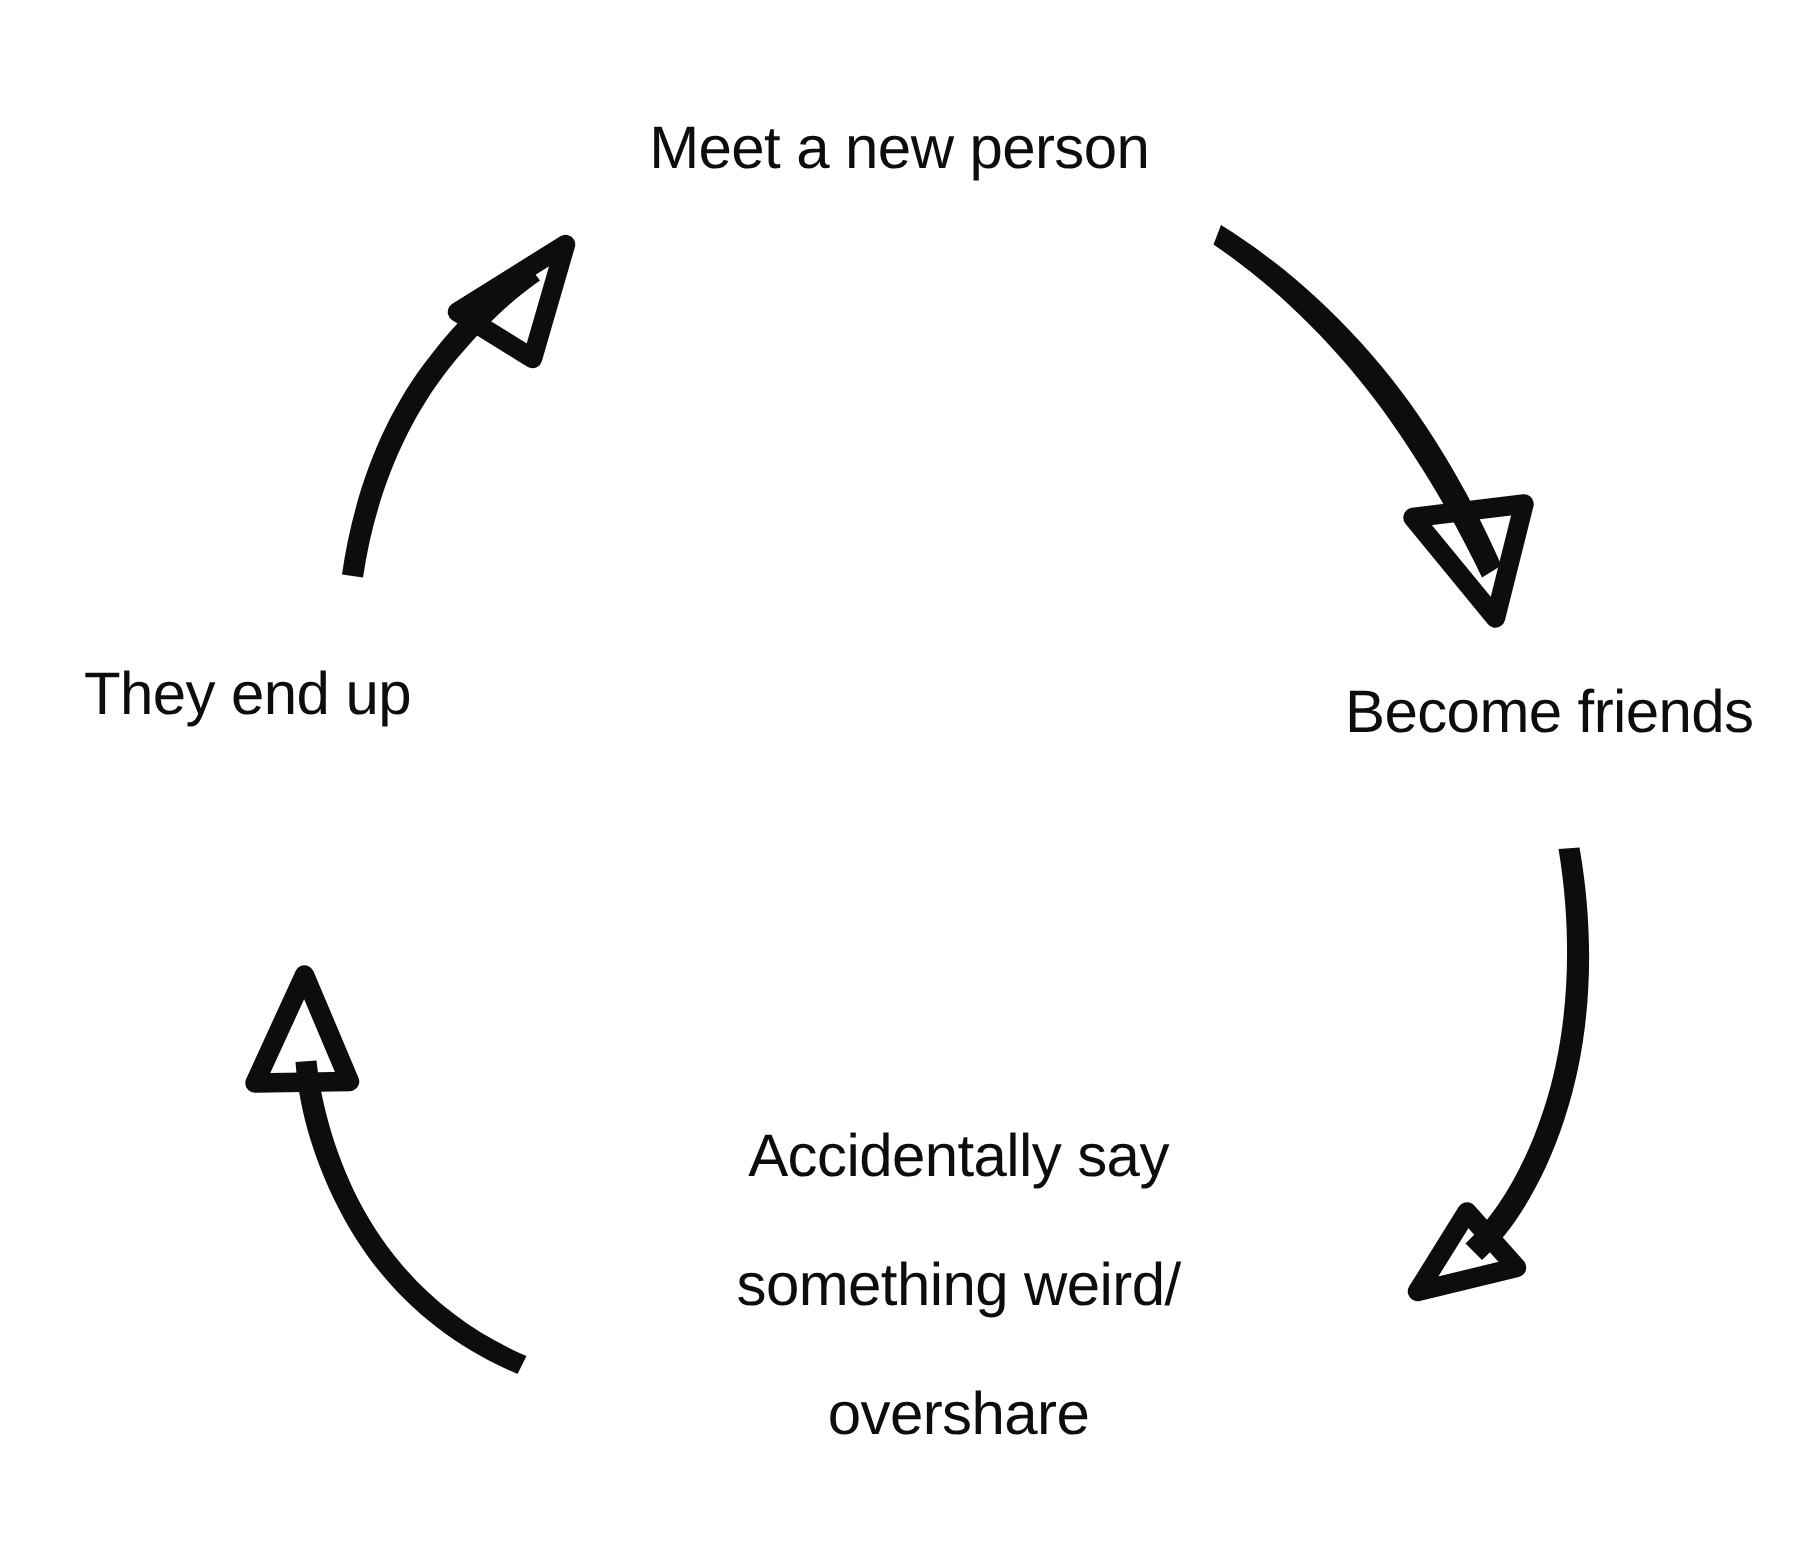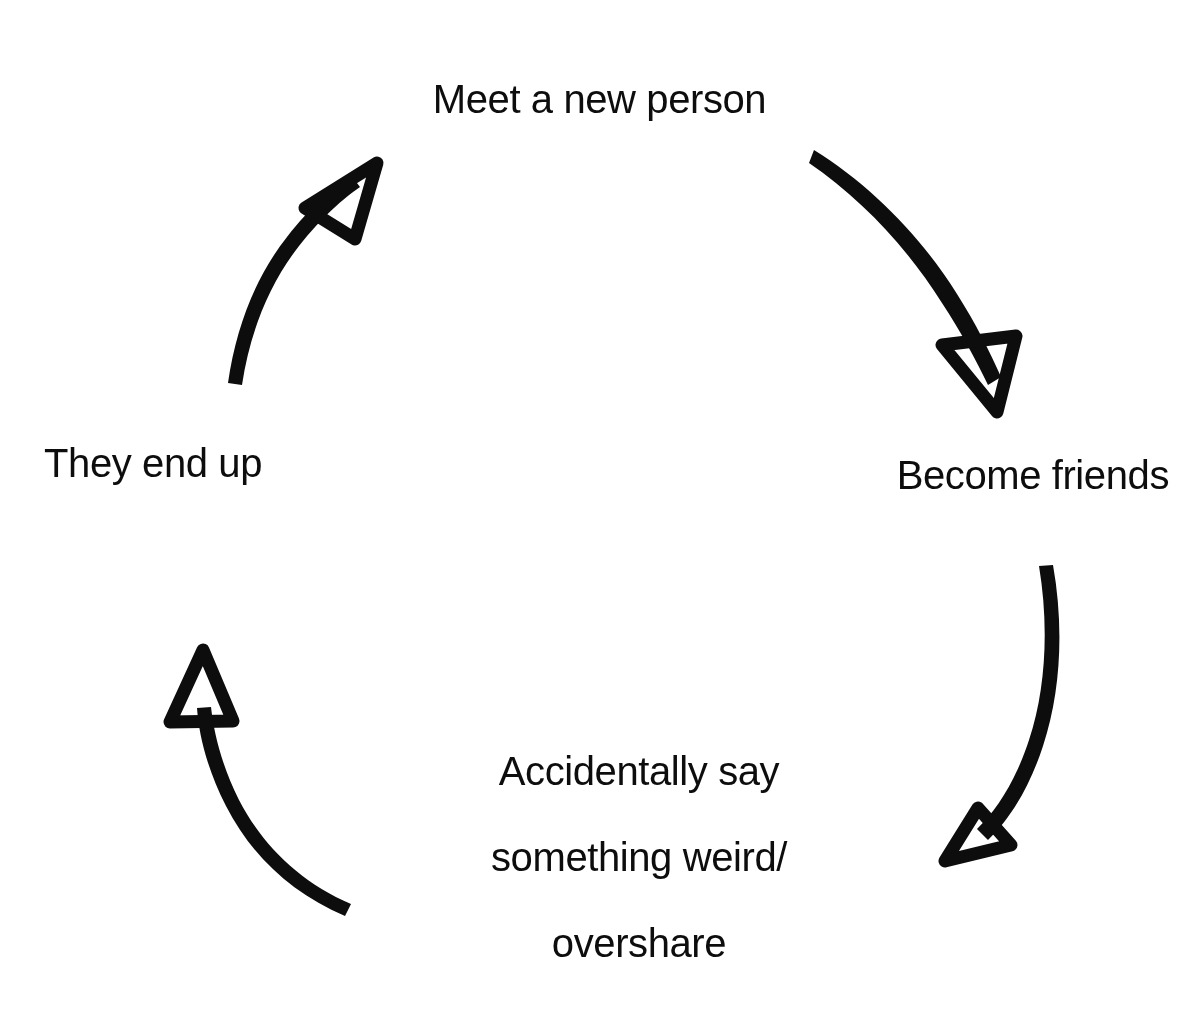--- a/index.html
+++ b/index.html
@@ -38,21 +38,21 @@
     top: 432px;
     text-align: left;
   }
   #label-overshare {
     left: 0;
     top: 728px;
     width: 1278px;
     text-align: center;
   }
   #label-ghosting {
-    left: 44px;
+    left: 56px;
     top: 420px;
     text-align: left;
   }
   .label .line { display: block; }
   #arrows {
     position: absolute;
     left: 0;
     top: 0;
     width: 1199px;
     height: 1035px;

